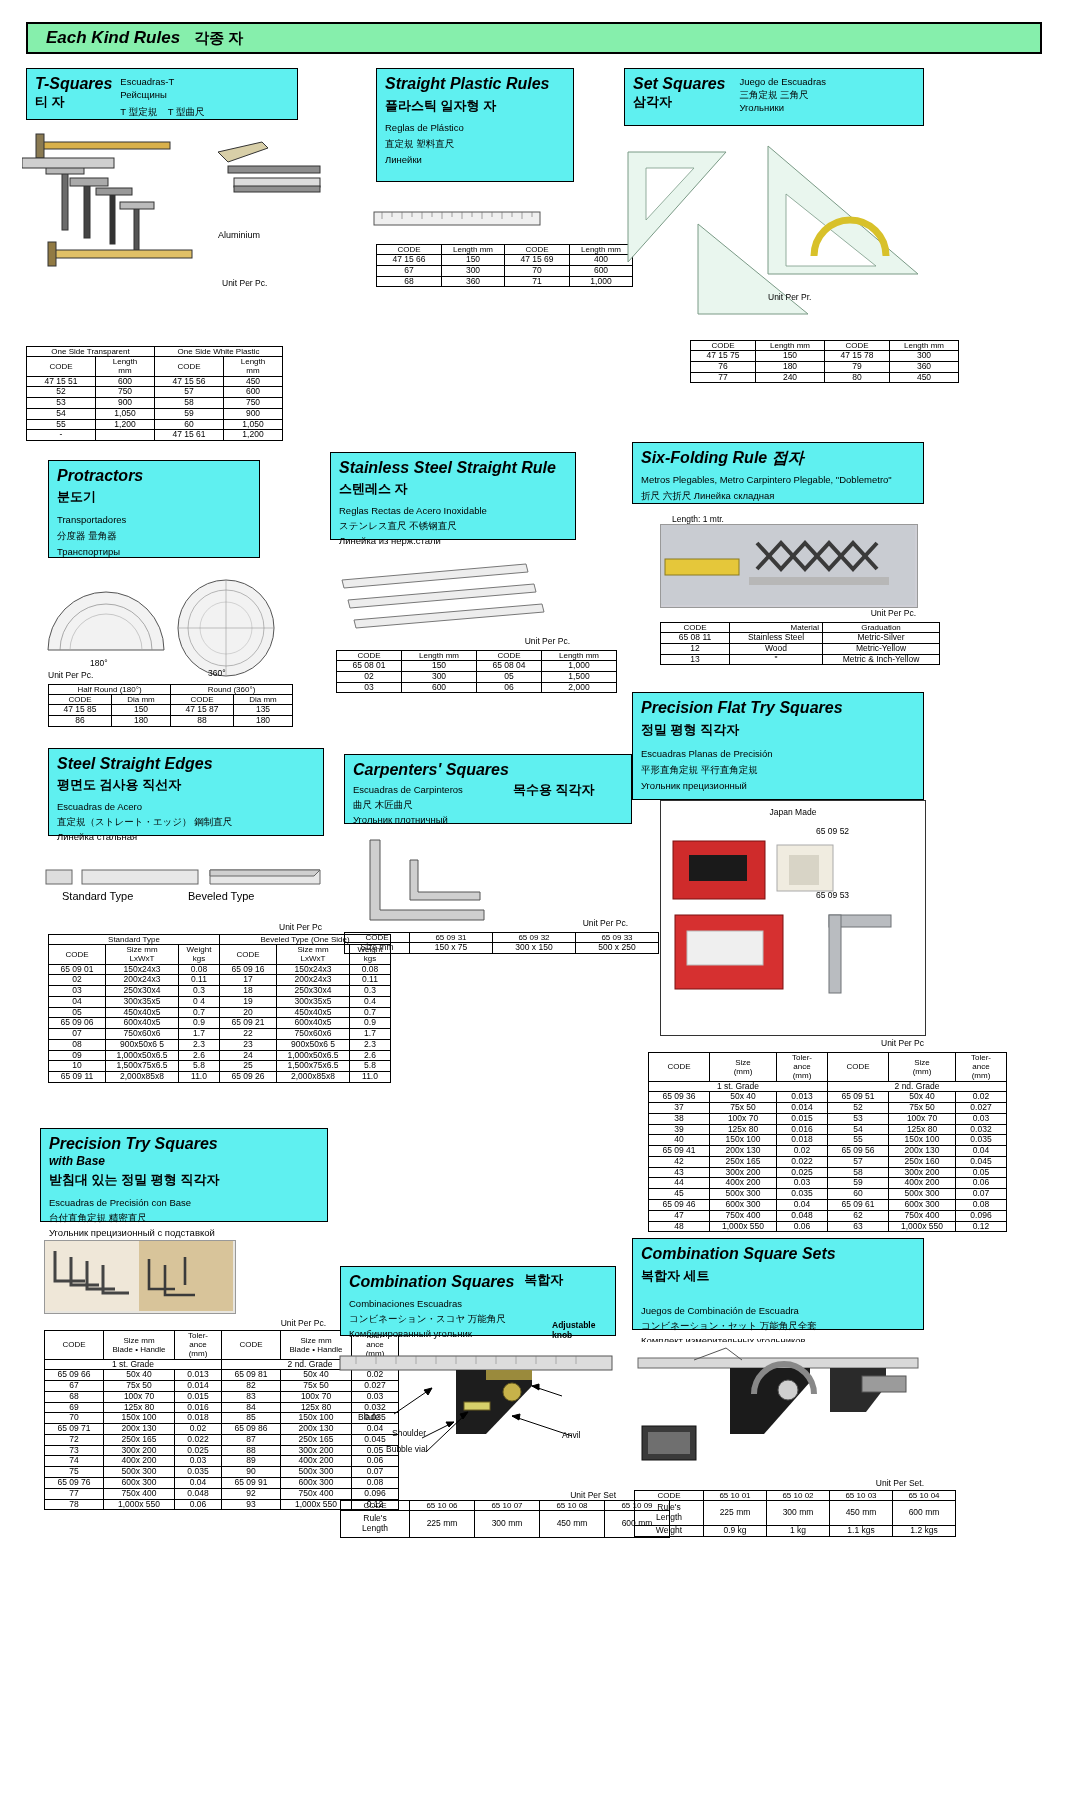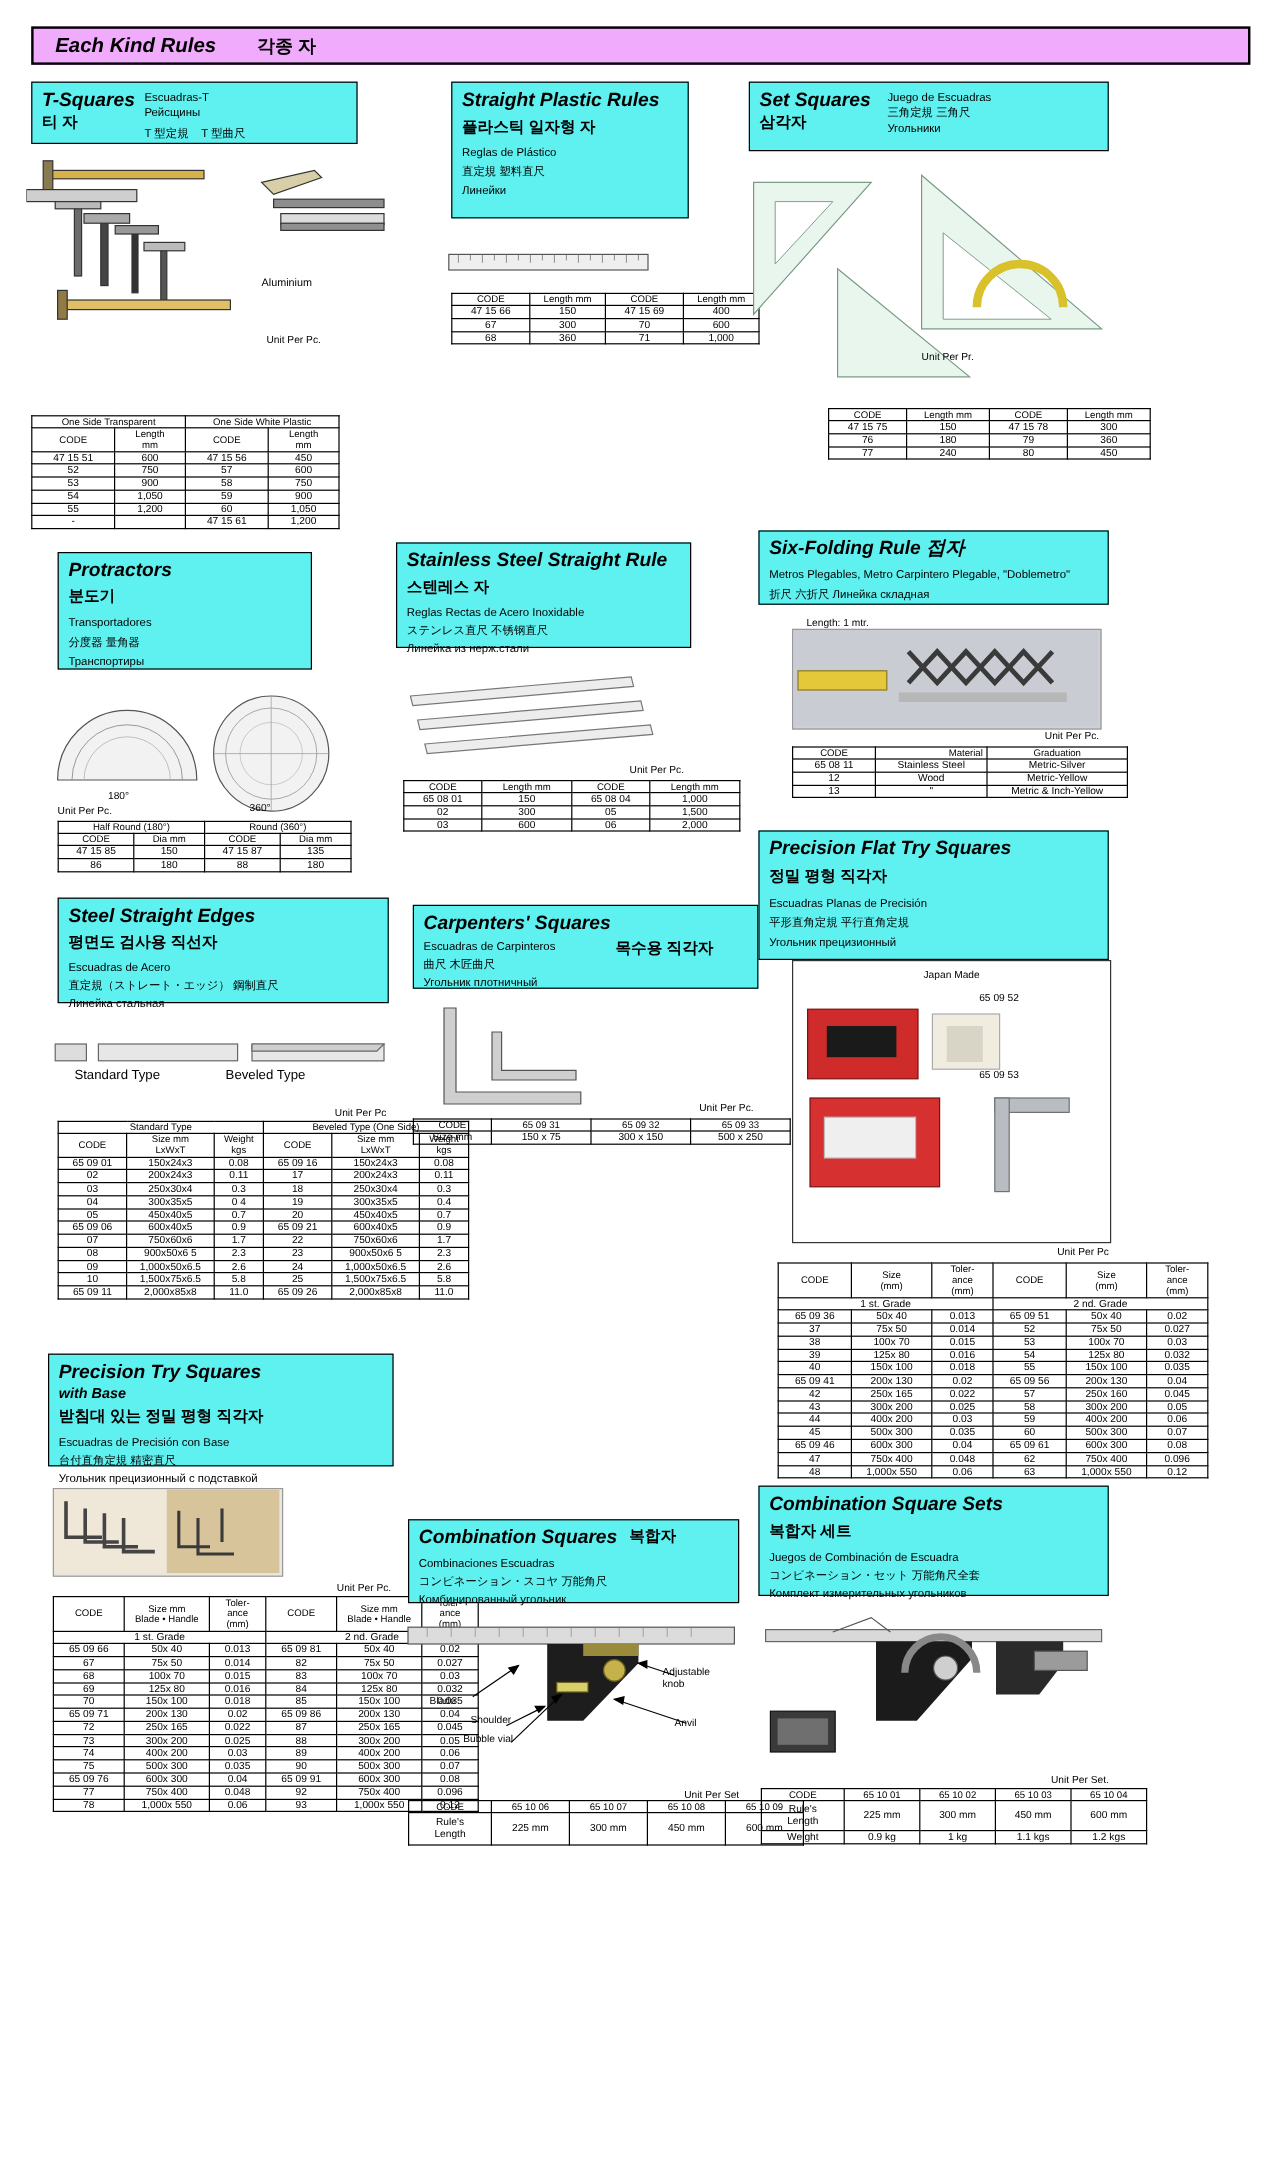--- a/index.html
+++ b/index.html
@@ -6,22 +6,22 @@
   body{
     width:1069px;height:1800px;background:#ffffff;
     font-family:"Liberation Sans", sans-serif;
     font-size:9px;color:#000;position:relative;
   }
   .page{position:relative;width:1069px;height:1800px;overflow:hidden;}
 
   
   .abs{position:absolute;}
   .titlebar{
-    background:#f0abfc;border:2px solid #000;box-sizing:border-box;
-    display:flex;align-items:center;gap:34px;padding-left:18px;
+    background:#86efac;border:2px solid #000;box-sizing:border-box;
+    display:flex;align-items:center;gap:14px;padding-left:18px;
   }
   .titlebar .t1{font-style:italic;font-weight:bold;font-size:17px;}
   .titlebar .t2{font-weight:bold;font-size:15px;}
 
   .cyanbox{
     background:#5ff0f0;border:1.5px solid #000;box-sizing:border-box;
     padding:5px 8px;
   }
   .cyanbox .hdr{font-style:italic;font-weight:bold;font-size:16px;line-height:1.25;}
   .cyanbox .hdr2{font-weight:bold;font-size:13px;line-height:1.3;}
@@ -899,21 +899,21 @@
     </g>
     <polygon points="120,28 196,28 196,44 150,92 120,92" fill="#1d1d1d"></polygon>
     <rect x="150" y="28" width="46" height="10" fill="#9a8a3c"></rect>
     <circle cx="176" cy="50" r="9" fill="#c7b24a" stroke="#6b5e20"></circle>
     <rect x="128" y="60" width="26" height="8" fill="#d7d06a" stroke="#6b5e20"></rect>
   </svg>
 
   <div class="abs lbl" style="left:358px;top:1412px;">Blade</div>
   <div class="abs lbl" style="left:392px;top:1428px;">Shoulder</div>
   <div class="abs lbl" style="left:386px;top:1444px;">Bubble vial</div>
-  <div class="abs lbl" style="left:552px;top:1388px;width:60px;">Adjustable knob</div>
+  <div class="abs lbl" style="left:552px;top:1320px;width:60px;font-weight:bold;">Adjustable knob</div>
   <div class="abs lbl" style="left:562px;top:1430px;">Anvil</div>
 
   <svg class="art" style="left:336px;top:1342px;" width="280" height="130" viewBox="0 0 280 130">
     <g stroke="#000" stroke-width="1" fill="#000">
       <path d="M58 72 L96 46"></path>
         <polygon points="96,46 88,48 92,53"></polygon>
       <path d="M86 96 L118 80"></path>
         <polygon points="118,80 110,80 113,85"></polygon>
       <path d="M90 110 L132 70"></path>
         <polygon points="132,70 124,72 127,77"></polygon>
@@ -941,21 +941,21 @@
       <td>300 mm</td>
       <td>450 mm</td>
       <td>600 mm</td>
     </tr>
   </tbody>
     </table>
 
   <div class="cyanbox abs" style="left:632px;top:1238px;width:292px;height:92px;">
     <div class="hdr">Combination Square Sets</div>
     <div class="hdr2" style="margin-top:4px;">복합자 세트</div>
-    <div class="sub" style="margin-top:8px;">Juegos de Combinación de Escuadra</div>
+    <div class="sub" style="margin-top:20px;">Juegos de Combinación de Escuadra</div>
     <div class="sub" style="margin-top:2px;">コンビネーション・セット    万能角尺全套</div>
     <div class="sub" style="margin-top:2px;">Комплект измерительных угольников</div>
   </div>
 
   <div class="photo" style="left:634px;top:1342px;width:290px;height:128px;background:#fff;border:none;">
     <svg width="288" height="126" viewBox="0 0 288 126">
       <rect x="4" y="16" width="280" height="10" fill="#d9d9d9" stroke="#666"></rect>
       <polygon points="96,26 176,26 176,40 130,92 96,92" fill="#1b1b1b"></polygon>
       <circle cx="154" cy="48" r="10" fill="#cfcfcf" stroke="#555"></circle>
       <path d="M120 52 a30 30 0 0 1 60 0" fill="none" stroke="#888" stroke-width="6"></path>

